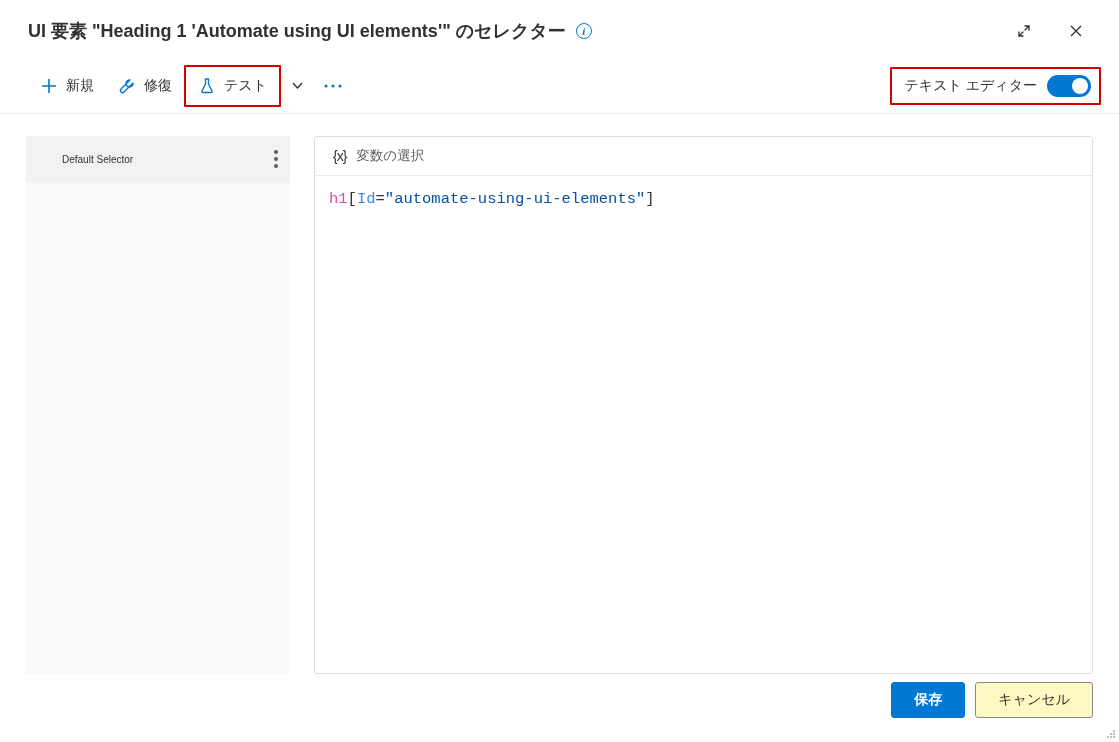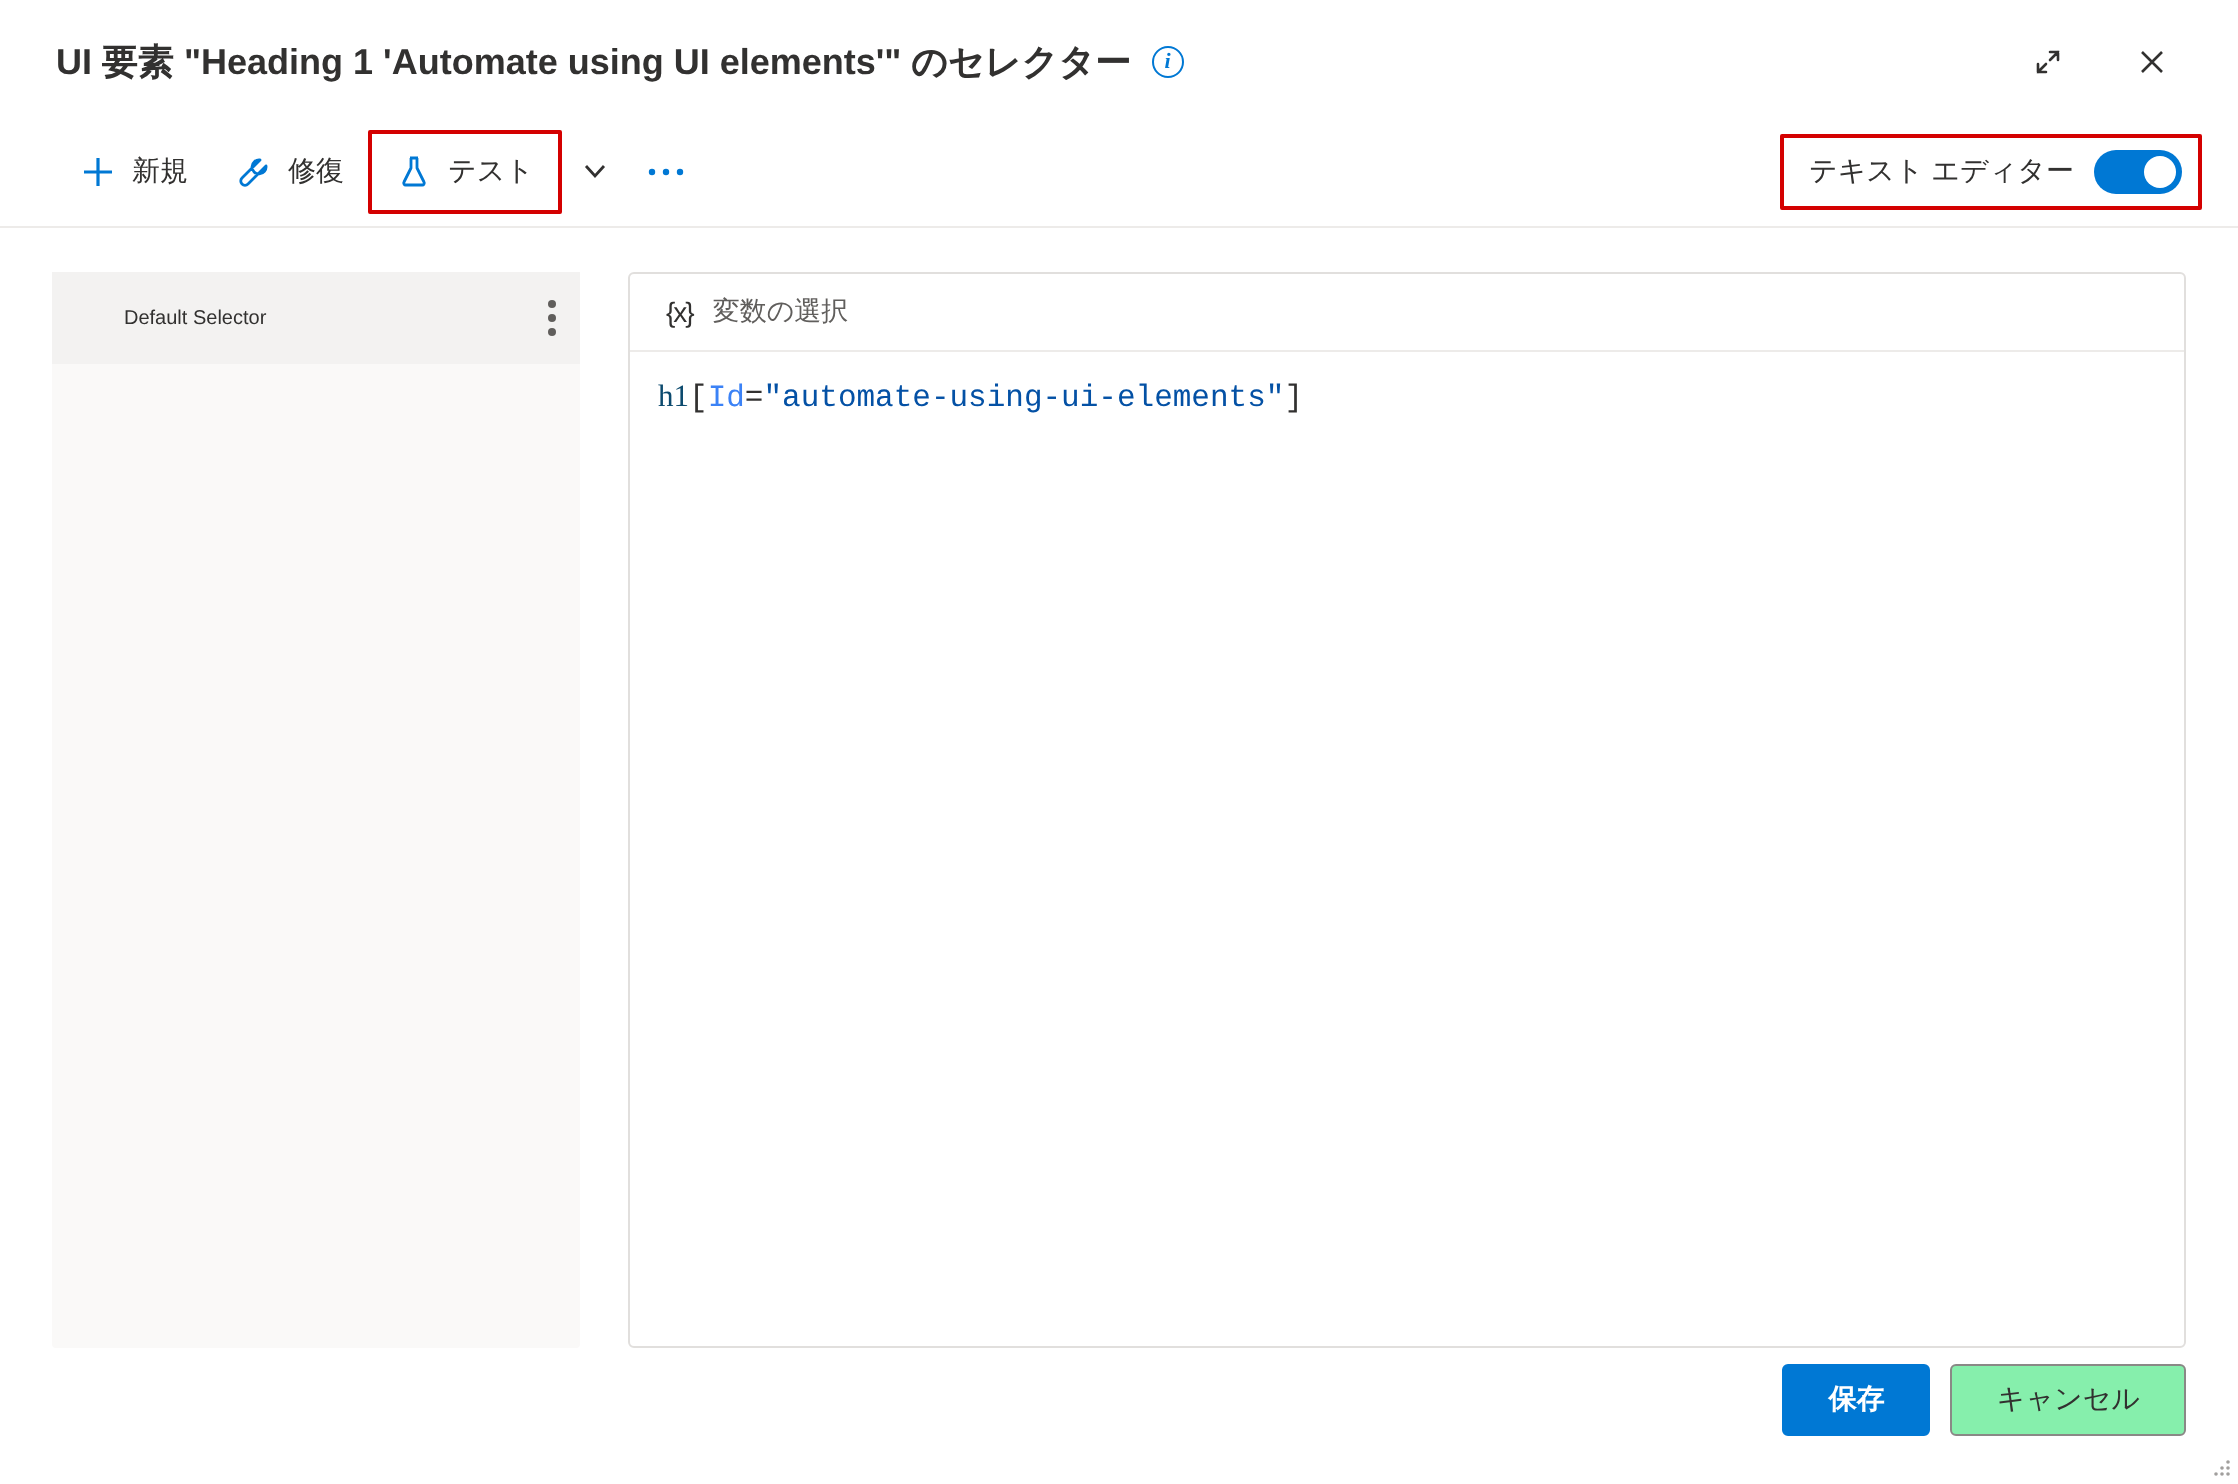--- a/index.html
+++ b/index.html
@@ -136,40 +136,40 @@
 }
 .var-icon { font-family: inherit; font-size: 14px; color: #323130; letter-spacing:-1px; }
 .code-area {
   padding: 14px 14px;
   font-family: Consolas, "Courier New", monospace;
   font-size: 15.5px;
   white-space: pre;
   flex: 1;
   outline: none;
 }
-.tok-tag { color: #0c4a6e; font-family: Liberation Serif, serif; }
+.tok-tag { color: #ec4899; }
 .tok-bracket { color: #323130; }
 .tok-attr { color: #3b82f6; }
 .tok-eq { color: #323130; }
 .tok-val { color: #0451a5; }
 .footer {
   position: absolute;
   right: 26px;
   bottom: 24px;
   display: flex; gap: 10px;
 }
 .btn {
   height: 36px;
   padding: 0 22px;
   border-radius: 3px;
   font-size: 14px;
   cursor: pointer;
   display: flex; align-items: center; justify-content: center;
   border: 1px solid #8a8886;
-  background: #86efac;
+  background: #fef9c3;
 }
 .btn-primary { background: #0078d4; color: #fff; border-color: #0078d4; font-weight:700; }
 .resize-grip {
   position: absolute;
   right: 3px; bottom: 3px;
   width: 10px; height: 10px;
   color: #a19f9d;
 }
 svg { display: block; }
 </style>

